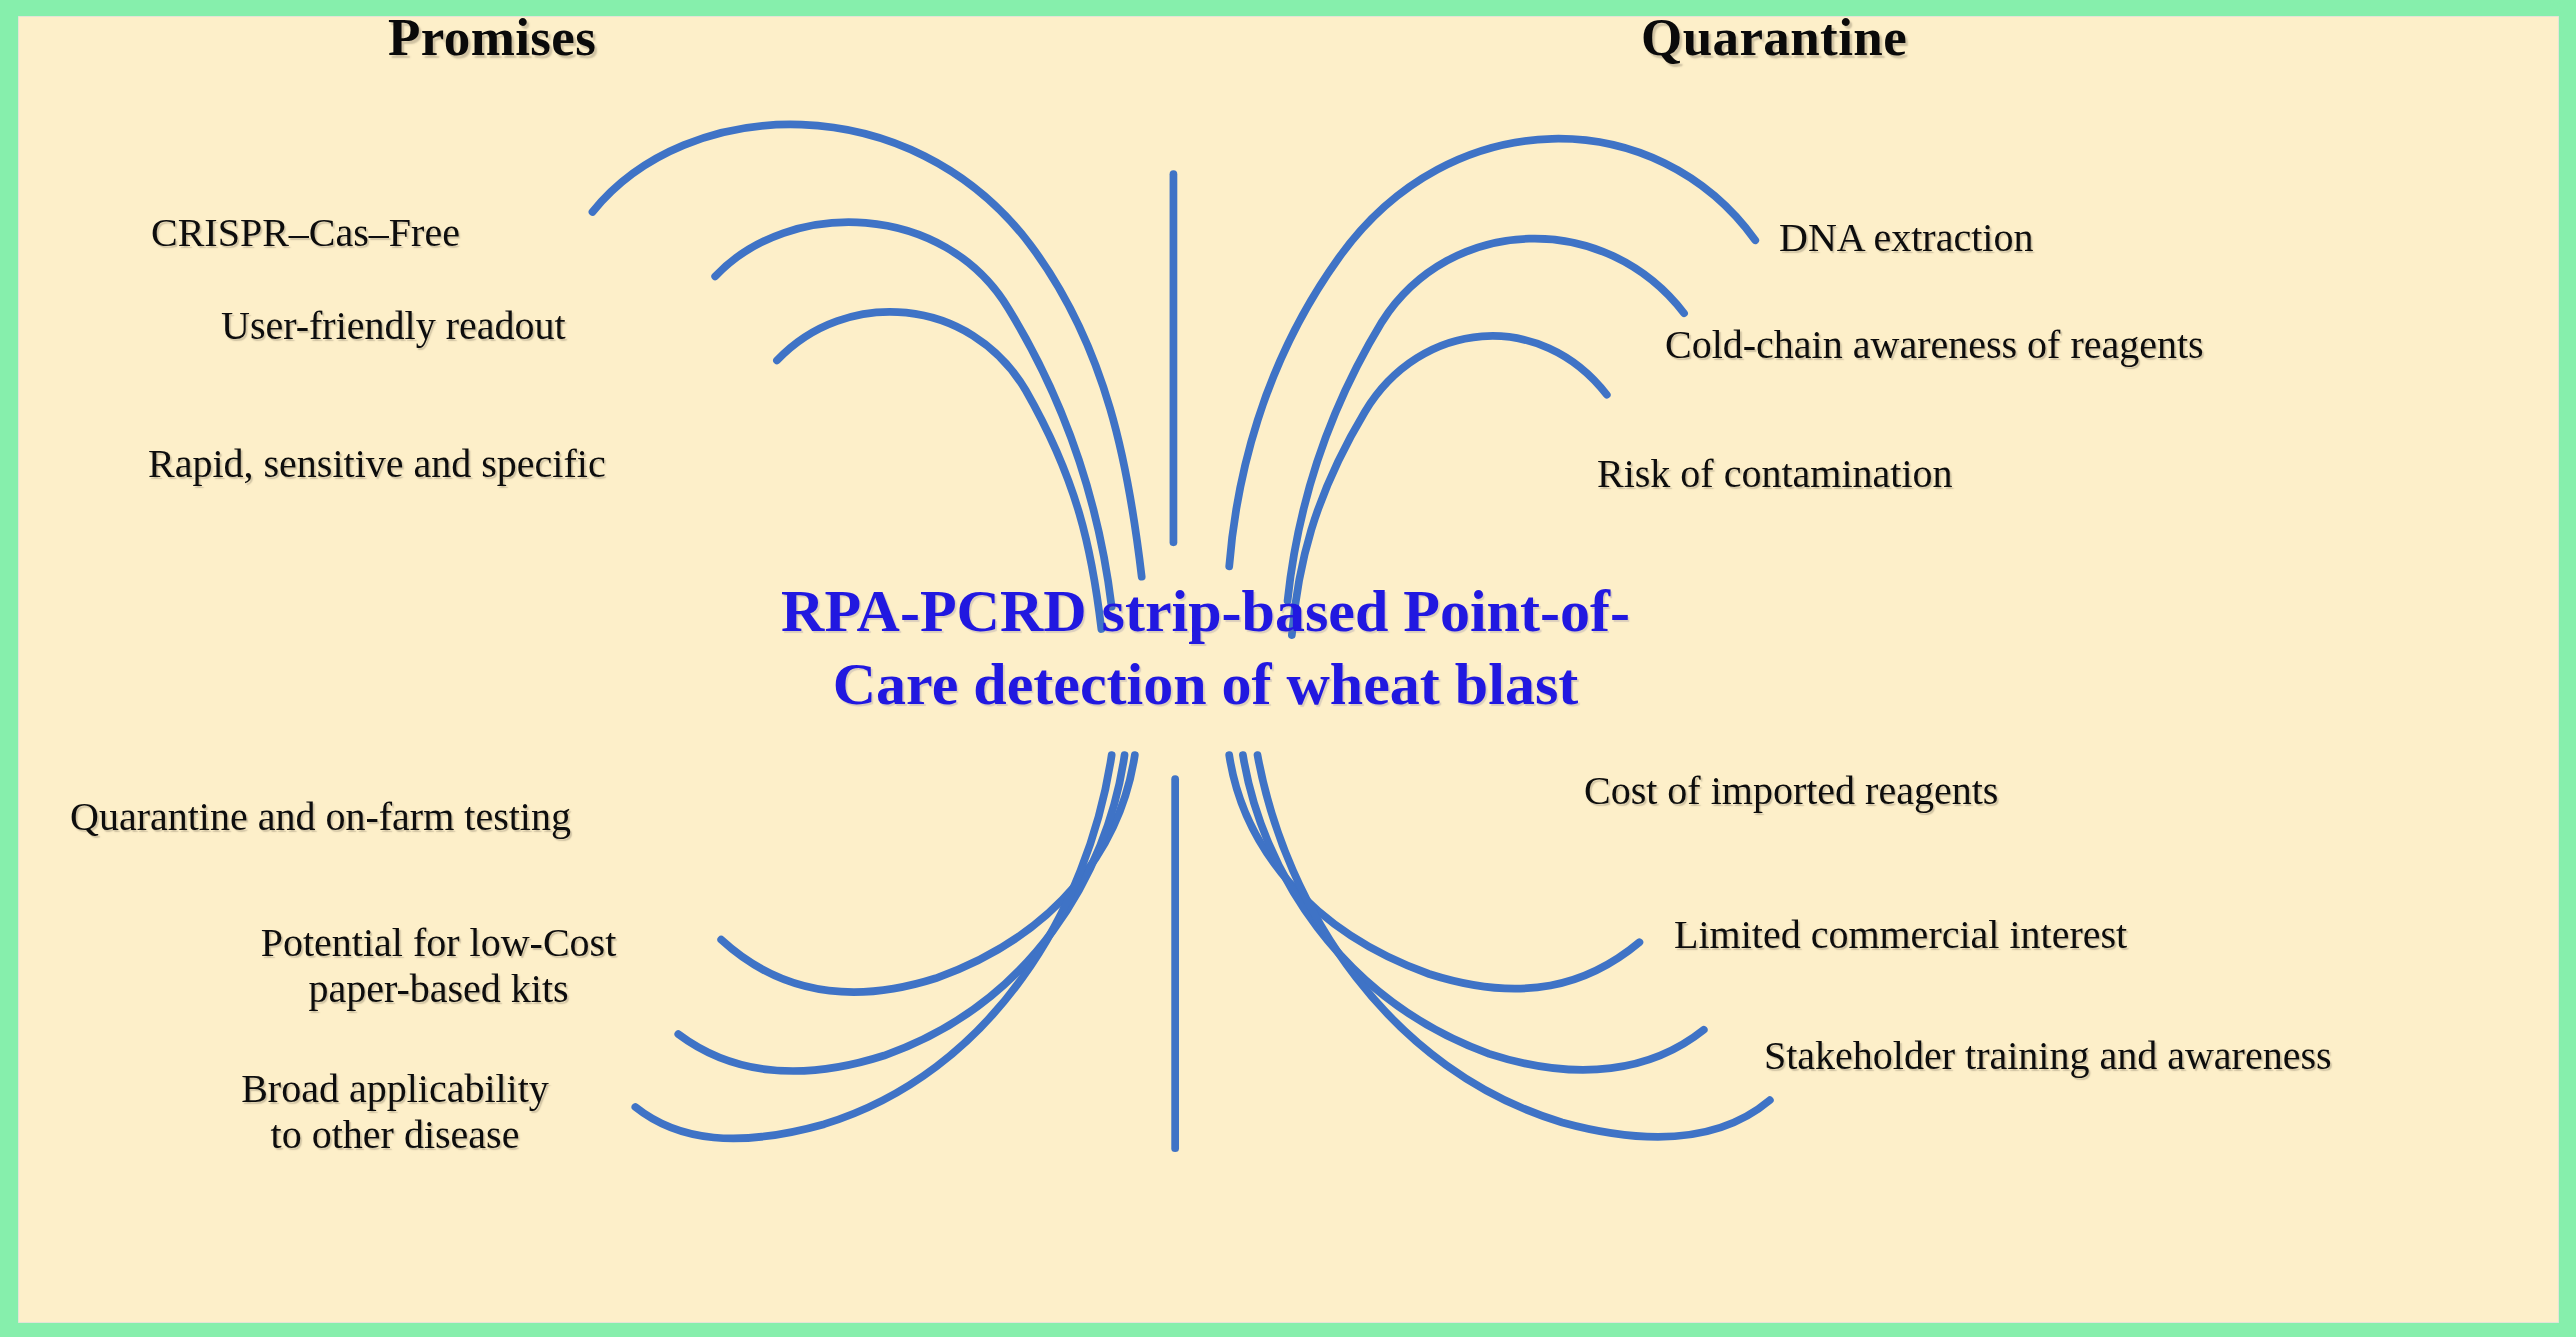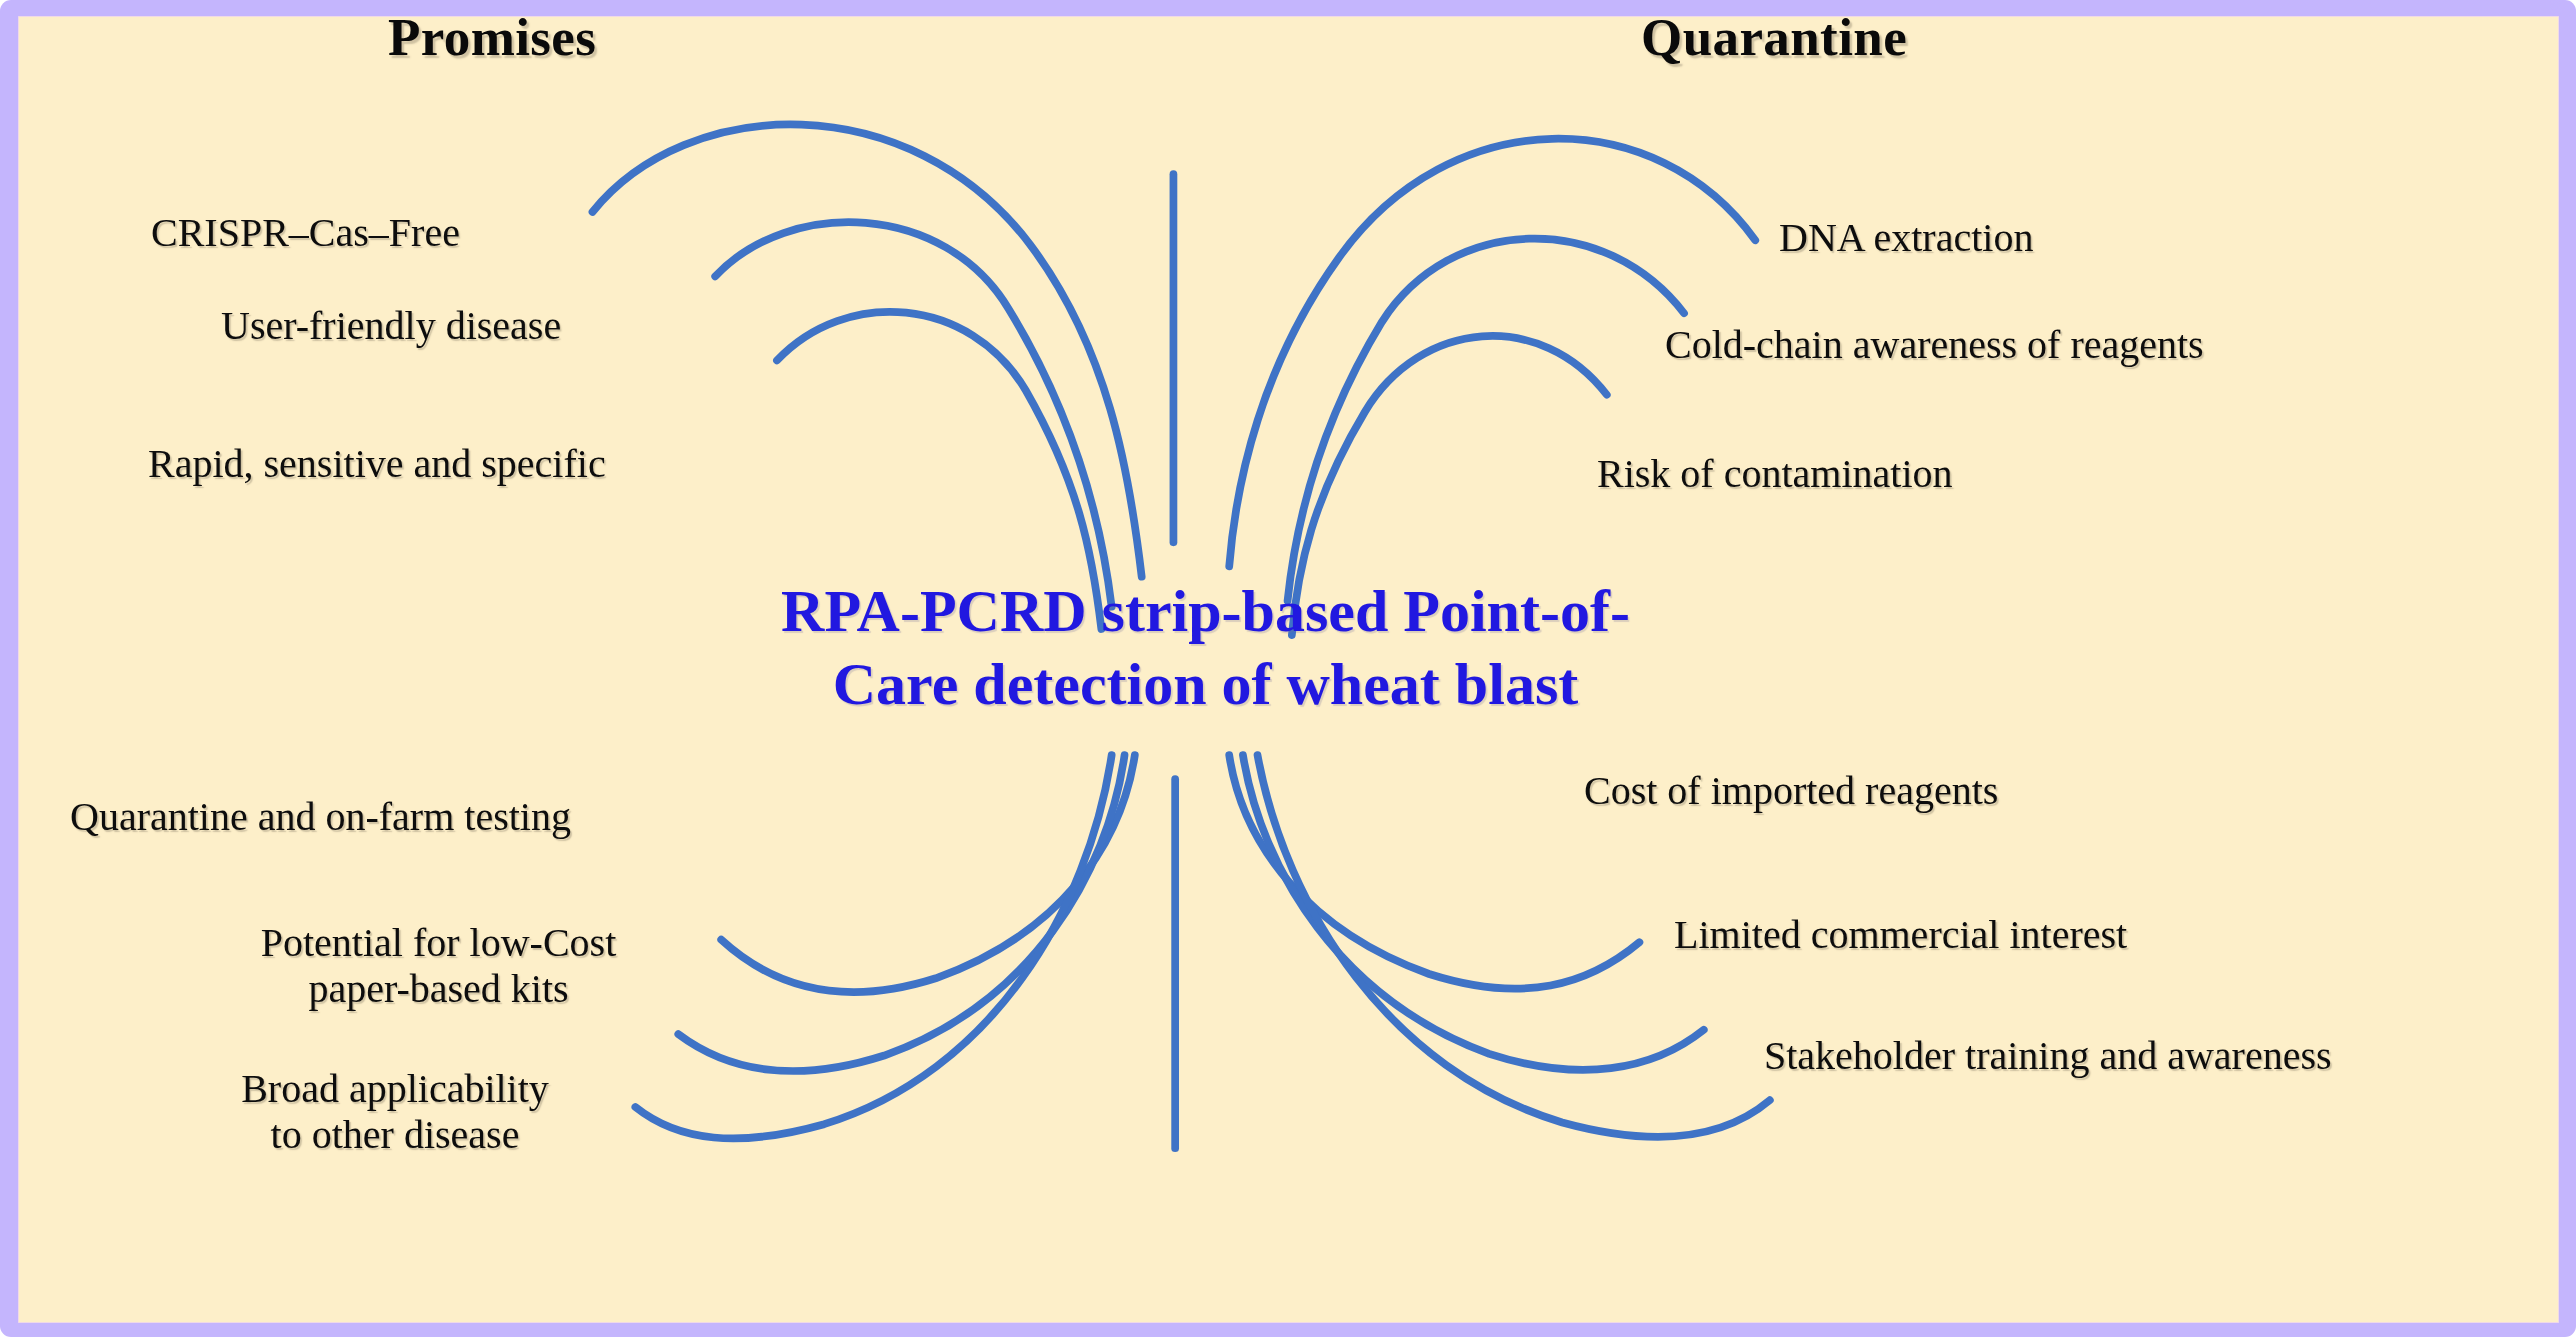--- a/index.html
+++ b/index.html
@@ -4,24 +4,23 @@
 <style>
   html, body {
     margin: 0;
     padding: 0;
     background: #ffffff;
   }
   #canvas {
     position: relative;
     width: 2576px;
     height: 1337px;
-    background: #c4b5fd;
+    background: #86efac;
     overflow: hidden;
     font-family: "Liberation Serif", "DejaVu Serif", serif;
-    border-radius: 11px;
   }
   
   #panel {
     position: absolute;
     left: 19px;
     top: 17px;
     width: 2539px;
     height: 1305px;
     background: #fdefc9;
     box-shadow: 0 0 0 0.9px rgba(250,225,225,0.9);
@@ -102,21 +101,21 @@
 
   <div class="heading" id="heading-promises">Promises</div>
   <div class="heading" id="heading-limitations">Quarantine</div>
 
   <div id="center-title">
     <div>RPA-PCRD strip-based Point-of-</div>
     <div>Care detection of wheat blast</div>
   </div>
 
   <div class="item" style="left:151px; top:210px;">CRISPR–Cas–Free</div>
-  <div class="item" style="left:221px; top:303px;">User-friendly disease</div>
+  <div class="item" style="left:221px; top:303px;">User-friendly readout</div>
   <div class="item" style="left:148px; top:441px;">Rapid, sensitive and specific</div>
   <div class="item" style="left:70px; top:794px;">Quarantine and on-farm testing</div>
 
   <div class="item two-line" style="left:155px; top:920px; width:567px; text-align:center;">
     <div>Potential for low-Cost</div>
     <div>paper-based kits</div>
   </div>
 
   <div class="item two-line" style="left:129px; top:1066px; width:532px; text-align:center;">
     <div>Broad applicability</div>

